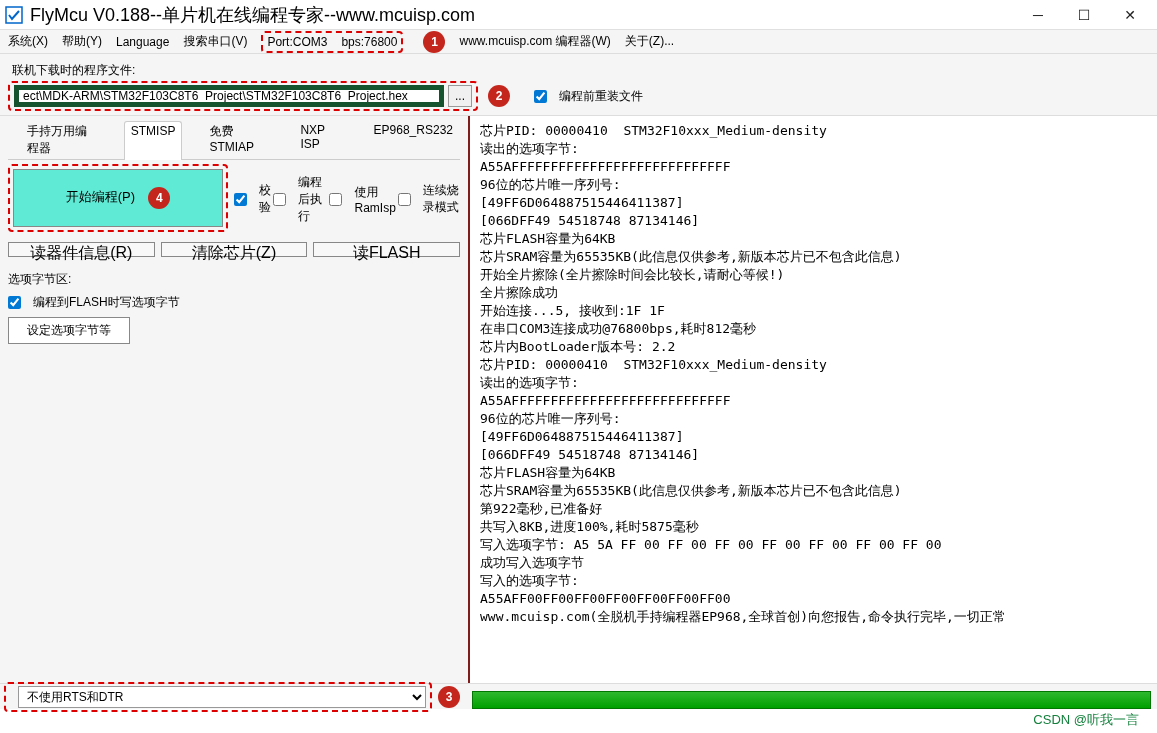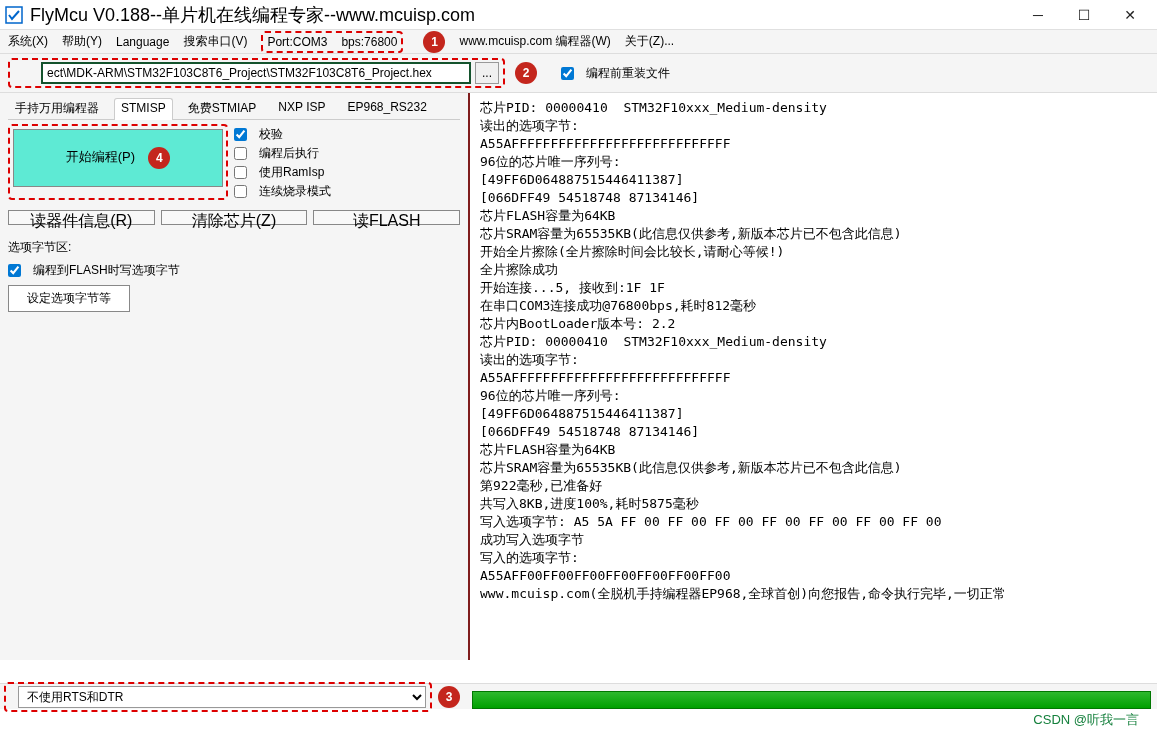--- a/index.html
+++ b/index.html
@@ -8,30 +8,30 @@
 .titlebar .app-icon { width: 20px; height: 20px; margin-right: 6px; display:flex; align-items:center; justify-content:center; }
 .titlebar .title { flex: 1; font-size: 18px; }
 .win-ctrl { width: 46px; height: 30px; display:flex; align-items:center; justify-content:center; font-size: 14px; color:#222; }
 .menubar { height: 24px; display:flex; align-items:center; padding: 2px 8px; gap: 14px; background: #f5f5f5; border-bottom: 1px solid #ddd; font-size: 12px; }
 .menubar .mitem { white-space: nowrap; }
 .dashed-red { border: 2px dashed #d00; border-radius: 4px; padding: 2px 4px; }
 .row { display:flex; align-items:center; }
 .section-top { padding: 4px 8px; background:#f5f5f5; border-bottom:1px solid #ddd; }
 .file-label { margin: 4px 0 2px 4px; }
 .file-row { display:flex; align-items:center; gap:4px; }
-.file-input { width: 430px; height: 22px; border:2px solid #14532d; padding:2px 4px; font-size:12px; background:#fff;margin-left:27px; }
+.file-input { width: 430px; height: 22px; border:5px solid #14532d; padding:2px 4px; font-size:12px; background:#fff; }
 .btn-small { width:24px; height:22px; border:1px solid #999; background:#f0f0f0; font-size:12px; cursor:pointer; }
 .main-area { display:flex; height: calc(100% - 30px - 26px - 60px - 50px); }
 .left-panel { width: 468px; padding: 4px 8px; background:#f5f5f5; display:flex; flex-direction:column; }
 .tabs { display:flex; gap: 8px; border-bottom: 1px solid #ccc; margin-bottom: 4px; font-size:12px; }
-.tab { padding: 2px 6px; border:1px solid transparent; border-bottom:none; cursor:pointer; }
+.tab { padding: 2px 6px; border:1px solid transparent; border-bottom:none; cursor:pointer;margin-left:12px; }
 .tab.active { background:#fff; border-color:#ccc; border-radius: 3px 3px 0 0; position:relative; top:1px; }
 .prog-row { display:flex; gap:6px; }
 .big-btn { width: 210px; height: 58px; border:1px solid #888; background:#5eead4; font-size:13px; cursor:pointer; }
-.cb-col { display:flex; flex-direction:column; gap:2px; padding-top:2px; }
+.cb-col { display:flex; flex-direction:row; gap:2px; padding-top:2px; }
 .cb-row { display:flex; align-items:center; gap:12px; font-size:12px; }
 .cb-row input { accent-color:#0078d4; }
 .btn-row { display:flex; gap:6px; margin-top:10px; }
 .std-btn { flex:1; height:15px; border:1px solid #888; background:#f8f8f8; font-size:16px; cursor:pointer; }
 .opt-group { margin-top: 14px; }
 .opt-title { margin-bottom: 6px; }
 .set-btn { padding: 4px 18px; border:1px solid #888; background:#fff; font-size:12px; margin-top:6px; cursor:pointer; }
 .log-panel { flex:1; border-left:2px solid #7f1d1d; padding: 6px 10px; font-family: "SimSun","Consolas",monospace; font-size:13px; line-height: 18px; overflow:auto; white-space:pre-wrap; background:#fff; }
 .bottom-row { position:absolute; bottom:24px; left:0; right:0; height:26px; display:flex; align-items:center; background:#f5f5f5; border-top:1px solid #ddd; }
 .combo { width: 408px; height:22px; border:1px solid #999; margin-left:8px; font-size:12px; padding:2px 4px; background:#fff; }
@@ -63,20 +63,21 @@
   <span class="dashed-red row" style="gap:14px;">
     <span class="mitem">Port:COM3</span>
     <span class="mitem">bps:76800</span>
   </span>
   <span class="badge">1</span>
   <span class="mitem">www.mcuisp.com 编程器(W)</span>
   <span class="mitem">关于(Z)...</span>
 </div>
 
 <div class="section-top">
+  <div class="file-label">联机下载时的程序文件:</div>
   <div class="file-row">
     <span class="dashed-red row" style="gap:4px;">
       <input class="file-input" value="ect\MDK-ARM\STM32F103C8T6_Project\STM32F103C8T6_Project.hex" style="">
       <button class="btn-small">...</button>
     </span>
     <span class="badge">2</span>
     <label class="cb-row" style="margin-left:20px;">
       <input type="checkbox" checked="" style="">
       <span>编程前重装文件</span>
     </label>

